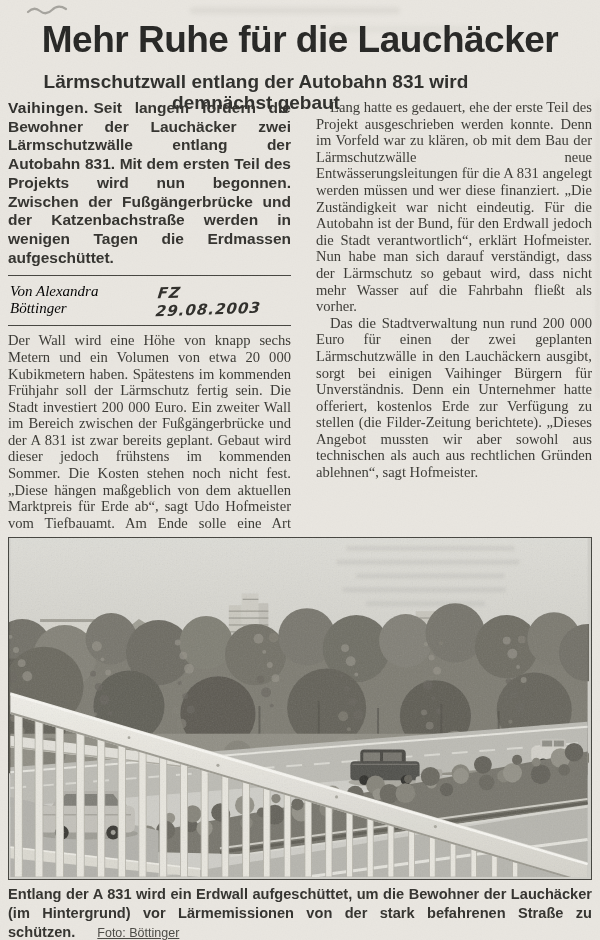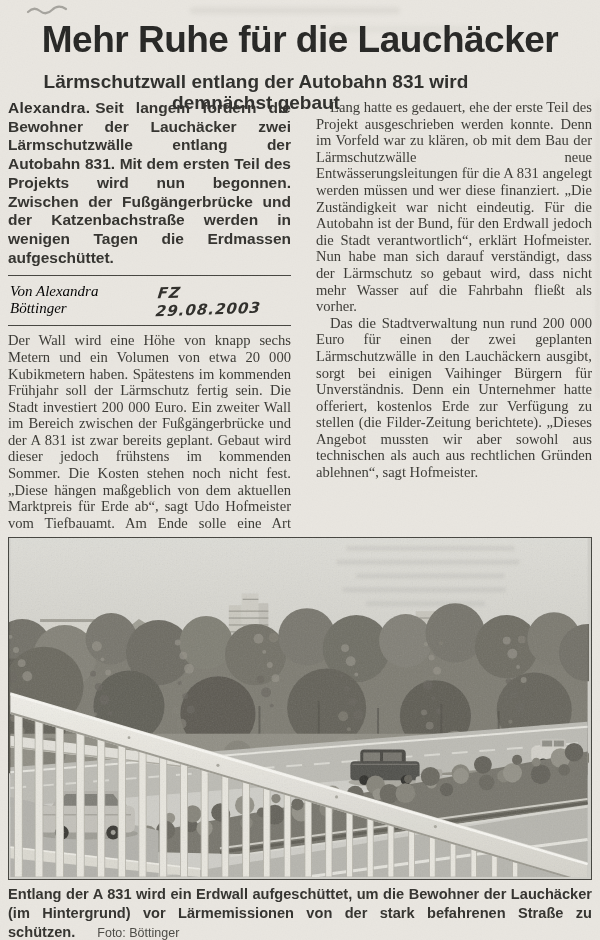--- a/index.html
+++ b/index.html
@@ -56,41 +56,41 @@
   .left .body{margin-top:6px;}
   .indent{text-indent:14px;margin-left:7px;}
   figure{position:absolute;top:537px;left:8px;margin:0;width:582px;height:341px;border:1px solid #45443f;background:#cfcec8;}
   figure svg{display:block;}
   .caption{
     position:absolute;top:885px;left:8px;width:584px;
     font-family:"Liberation Sans","DejaVu Sans",sans-serif;
     font-weight:bold;font-size:14.6px;line-height:19px;
     text-align:justify;color:#33322e;hyphens:auto;
   }
-  .credit{font-weight:normal;font-size:12.5px;color:#4a4944;padding-left:22px;white-space:nowrap;}
+  .credit{font-weight:normal;font-size:12.5px;color:#4a4944;padding-left:22px;white-space:nowrap;text-decoration:underline;}
   .papergrain{position:absolute;inset:0;pointer-events:none;opacity:.05;}
 </style>
 </head>
 <body>
 
 <div class="page">
 
   <div class="ghost g1"></div>
   <div class="ghost g2"></div>
   <div class="ghost g3"></div>
   <svg class="scribble" viewBox="0 0 46 12">
     <path d="M2,8 Q8,2 14,7 T26,6 T40,5" fill="none" stroke="#55544d" stroke-width="2.2" stroke-linecap="round"></path>
   </svg>
 
   <h1 class="headline">Mehr Ruhe für die Lauchäcker</h1>
   <h2 class="subheadline">Lärmschutzwall entlang der Autobahn 831 wird demnächst gebaut</h2>
 
   <div class="cols">
     <div class="col left">
-      <p class="lead"><strong class="dateline">Alexandra.</strong><span>Seit langem fordern die Bewohner der Lauchäcker zwei Lärmschutzwälle entlang der Autobahn 831. Mit dem ersten Teil des Projekts wird nun begonnen. Zwischen der Fußgängerbrücke und der Katzenbachstraße werden in wenigen Tagen die Erdmassen aufgeschüttet.</span></p>
+      <p class="lead"><strong class="dateline">Vaihingen.</strong><span>Seit langem fordern die Bewohner der Lauchäcker zwei Lärmschutzwälle entlang der Autobahn 831. Mit dem ersten Teil des Projekts wird nun begonnen. Zwischen der Fußgängerbrücke und der Katzenbachstraße werden in wenigen Tagen die Erdmassen aufgeschüttet.</span></p>
       <div class="byline-box">
         <span class="byline">Von Alexandra Böttinger</span>
         <span class="handwritten">FZ 29.08.2003</span>
       </div>
       <p class="body">Der Wall wird eine Höhe von knapp sechs Metern und ein Volumen von etwa 20 000 Kubikmetern haben. Spätestens im kommenden Frühjahr soll der Lärmschutz fertig sein. Die Stadt investiert 200 000 Euro. Ein zweiter Wall im Bereich zwischen der Fußgängerbrücke und der A 831 ist zwar bereits geplant. Gebaut wird dieser jedoch frühstens im kommenden Sommer. Die Kosten stehen noch nicht fest. „Diese hängen maßgeblich von dem aktuellen Marktpreis für Erde ab“, sagt Udo Hofmeister vom Tiefbauamt. Am Ende solle eine Art Halbmond entstehen, welcher die Bewohner der nördlich der Autobahn</p>
     </div>
     <div class="col right">
       <p class="body indent">Lang hatte es gedauert, ehe der erste Teil des Projekt ausgeschrieben werden konnte. Denn im Vorfeld war zu klären, ob mit dem Bau der Lärmschutzwälle neue Entwässerungsleitungen für die A 831 angelegt werden müssen und wer diese finanziert. „Die Zuständigkeit war nicht eindeutig. Für die Autobahn ist der Bund, für den Erdwall jedoch die Stadt verantwortlich“, erklärt Hofmeister. Nun habe man sich darauf verständigt, dass der Lärmschutz so gebaut wird, dass nicht mehr Wasser auf die Fahrbahn fließt als vorher.</p>
       <p class="body indent">Das die Stadtverwaltung nun rund 200 000 Euro für einen der zwei geplanten Lärmschutzwälle in den Lauchäckern ausgibt, sorgt bei einigen Vaihinger Bürgern für Unverständnis. Denn ein Unternehmer hatte offeriert, kostenlos Erde zur Verfügung zu stellen (die Filder-Zeitung berichtete). „Dieses Angebot mussten wir aber sowohl aus technischen als auch aus rechtlichen Gründen ablehnen“, sagt Hofmeister.</p>
     </div>

